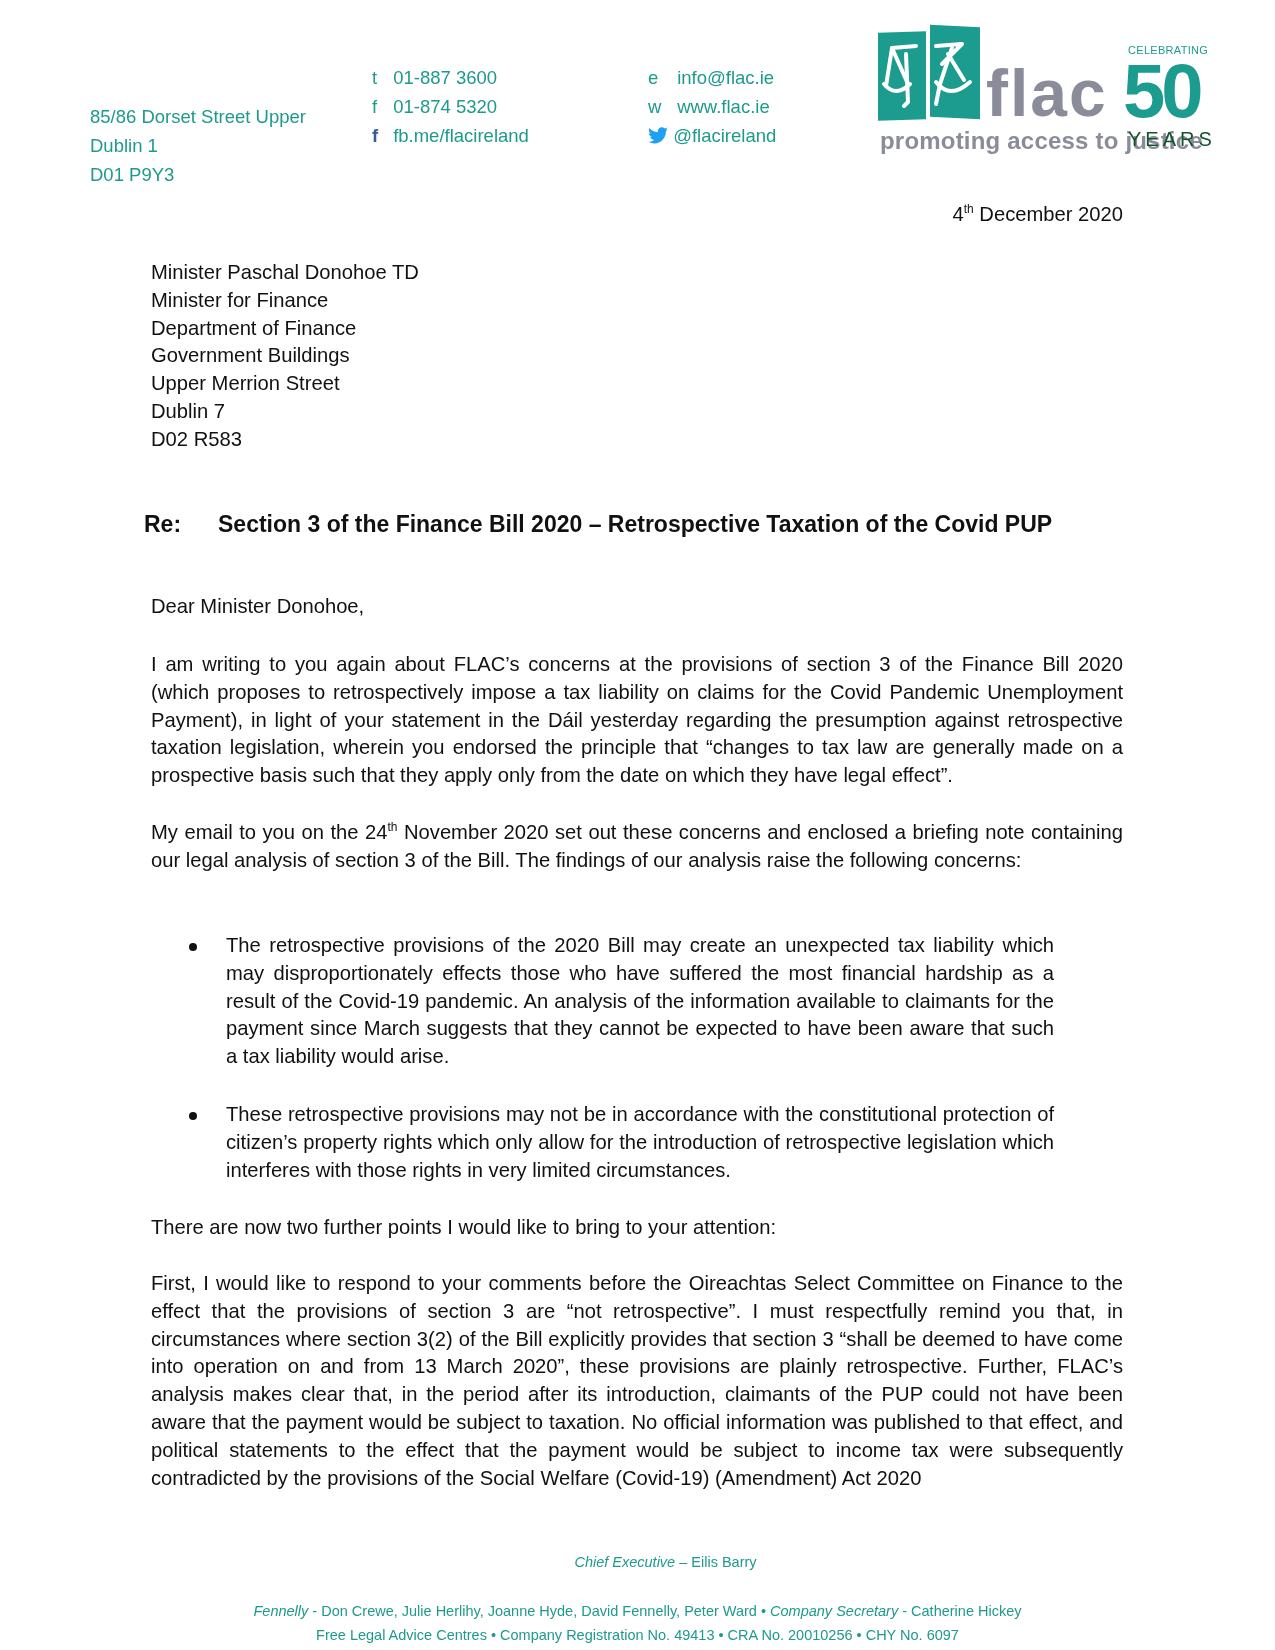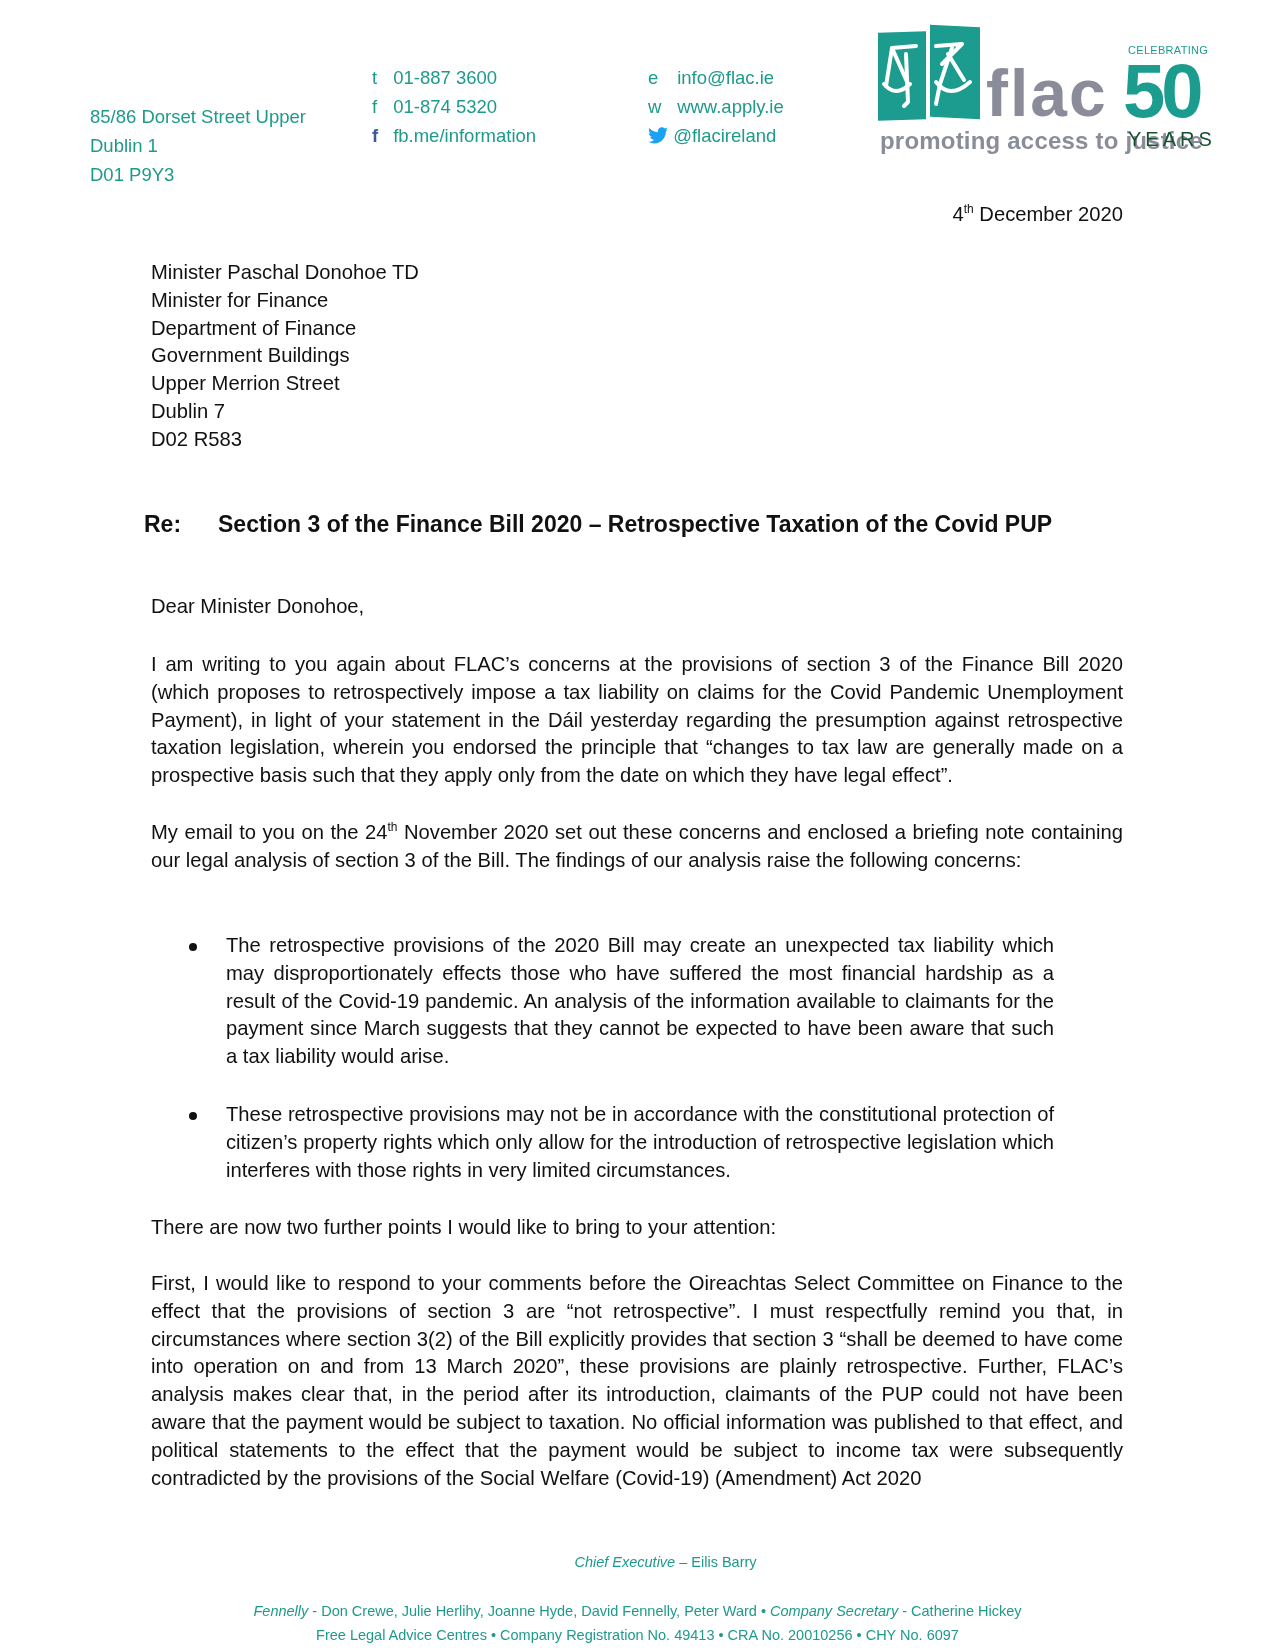--- a/index.html
+++ b/index.html
@@ -63,32 +63,32 @@
   <div>
     <span class="pref">t</span>
     <span>01-887 3600</span>
   </div>
   <div>
     <span class="pref">f</span>
     <span>01-874 5320</span>
   </div>
   <div>
     <span class="pref fb-glyph">f</span>
-    <span>fb.me/information</span>
+    <span>fb.me/flacireland</span>
   </div>
 </div>
 
 <div class="contact-col" style="left:616px;margin-left:32px;">
   <div>
     <span class="pref" style="width:24px;">e</span>
     <span>info@flac.ie</span>
   </div>
   <div>
     <span class="pref" style="width:24px;">w</span>
-    <span>www.apply.ie</span>
+    <span>www.flac.ie</span>
   </div>
   <div>
     <span class="tw-glyph">
       <svg width="20" height="17" viewBox="0 0 24 20">
           <path fill="#1da1f2" d="M24 2.4c-.9.4-1.8.6-2.8.8 1-.6 1.8-1.6 2.2-2.7-1 .6-2 1-3.1 1.2C19.3.7 18 0 16.6 0c-2.7 0-4.9 2.2-4.9 4.9 0 .4 0 .8.1 1.1C7.7 5.8 4.1 3.9 1.7.9c-.4.7-.7 1.6-.7 2.5 0 1.7.9 3.2 2.2 4.1-.8 0-1.6-.2-2.2-.6v.1c0 2.4 1.7 4.4 3.9 4.8-.4.1-.8.2-1.3.2-.3 0-.6 0-.9-.1.6 2 2.4 3.4 4.6 3.4-1.7 1.3-3.8 2.1-6.1 2.1-.4 0-.8 0-1.2-.1 2.2 1.4 4.8 2.2 7.5 2.2 9.1 0 14-7.5 14-14v-.6c1-.7 1.8-1.6 2.4-2.5z"></path>
         </svg>
     </span>
     <span>@flacireland</span>
   </div>
 </div>

